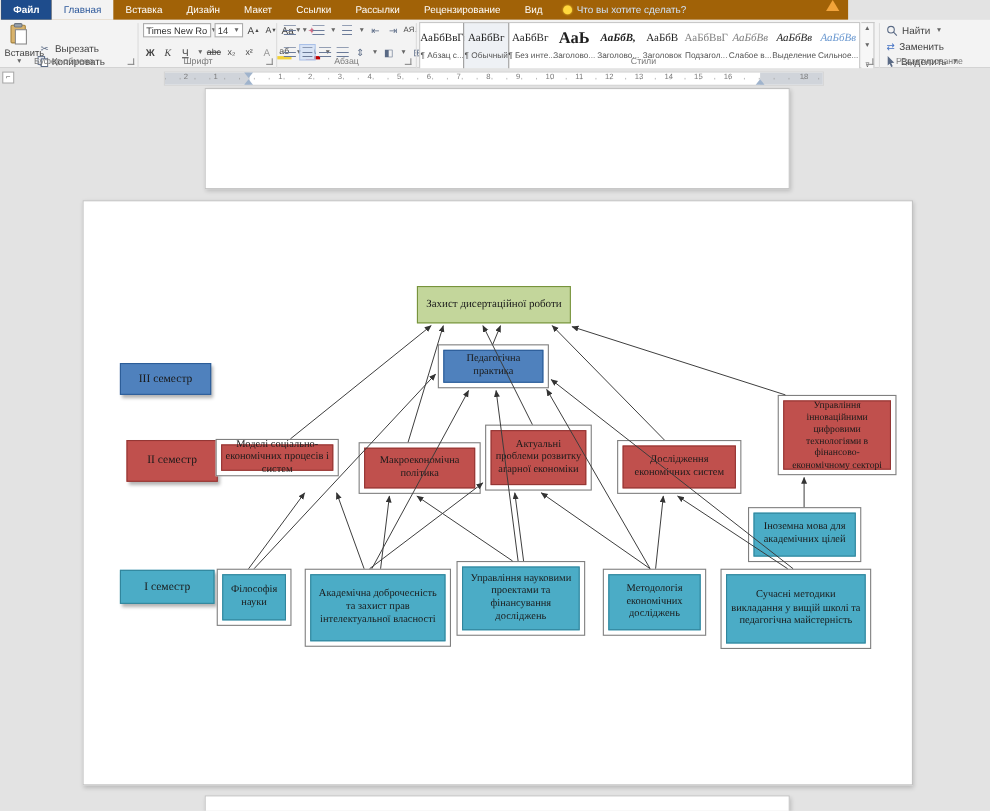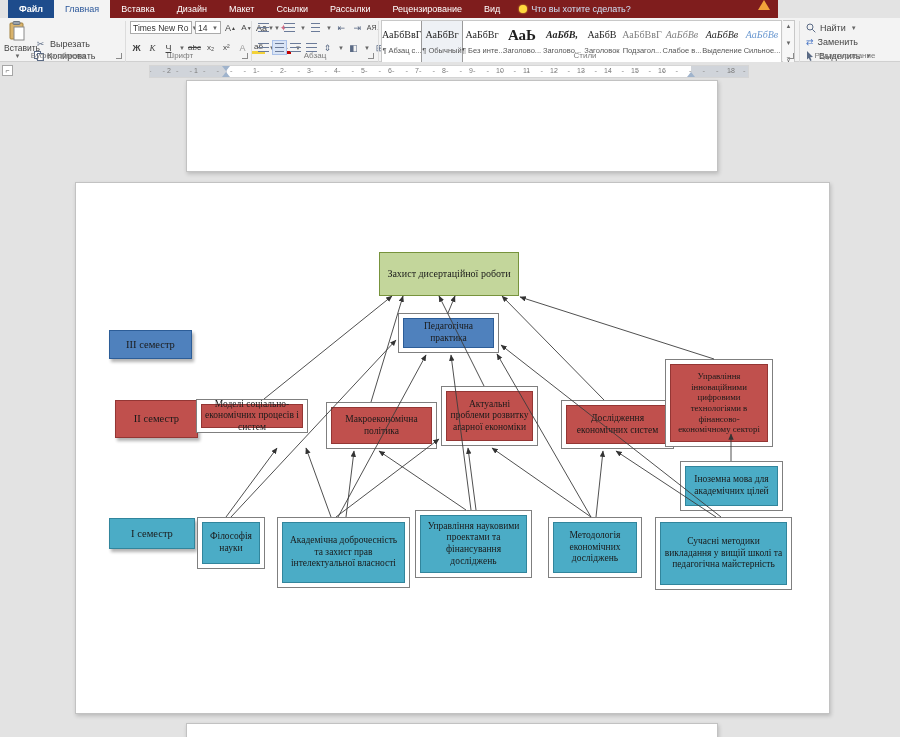--- a/index.html
+++ b/index.html
@@ -1,21 +1,21 @@
 <!DOCTYPE html>
 <html><head>
 <meta charset="utf-8">
 <style>
   * { margin:0; padding:0; box-sizing:border-box; }
   html,body { width:900px; height:737px; overflow:hidden; background:#e3e3e3;
               font-family:"Liberation Sans", sans-serif; }
   .app { position:relative; width:900px; height:737px; }
 
   
-  .tabbar { position:absolute; left:8px; top:0; width:770px; height:18px; background:#7f1d1d;
+  .tabbar { position:absolute; left:1px; top:0; width:770px; height:18px; background:#a16207;
             display:flex; align-items:stretch; color:#fff; font-size:9px; }
   .tab { padding:0 11px; display:flex; align-items:center; cursor:default; white-space:nowrap; }
   .tab.file { background:#1e4c8c; font-weight:bold; }
   .tab.active { background:#f3f3f3; color:#2b579a; }
   .tellme { display:flex; align-items:center; gap:4px; color:#cfe0f5; font-size:9px; padding-left:8px; }
   .bulb { width:8px; height:8px; border-radius:50%; background:#ffd83d; box-shadow:0 0 2px #ffd83d; }
   .tabbar-right { margin-left:auto; display:flex; align-items:flex-end; gap:8px; padding-right:8px;flex-direction:column; }
   .warn { width:0; height:0; border-left:6px solid transparent; border-right:6px solid transparent;
           border-bottom:10px solid #f2a33a; position:relative; }
   .share { display:flex; align-items:center; gap:4px; color:#fff; font-size:9px; }
@@ -369,38 +369,38 @@
 
   <div class="canvas">
     <div class="page pageA"></div>
 
     <div class="page pageB">
 
       <div class="node legend fill-blue" style="left:33px;top:147px;width:83px;height:29px">III семестр</div>
       <div class="node legend fill-red" style="left:39px;top:217px;width:83px;height:38px">II семестр</div>
       <div class="node legend fill-cyan" style="left:33px;top:335px;width:86px;height:31px">I семестр</div>
 
-      <div class="node plain fill-green" style="left:303px;top:69px;width:140px;height:44px">Захист дисертаційної роботи</div>
+      <div class="node plain fill-green" style="left:303px;top:77px;width:140px;height:34px">Захист дисертаційної роботи</div>
       <div class="node frame" style="left:322px;top:130px;width:101px;height:40px">
         <div class="inner fill-blue">Педагогічна практика</div>
       </div>
 
       <div class="node frame" style="left:120px;top:216px;width:112px;height:34px">
         <div class="inner fill-red">Моделі соціально-економічних процесів і систем</div>
       </div>
       <div class="node frame" style="left:250px;top:219px;width:111px;height:47px">
         <div class="inner fill-red">Макроекономічна політика</div>
       </div>
       <div class="node frame" style="left:365px;top:203px;width:97px;height:60px">
         <div class="inner fill-red">Актуальні проблеми розвитку агарної економіки</div>
       </div>
       <div class="node frame" style="left:485px;top:217px;width:113px;height:49px">
         <div class="inner fill-red">Дослідження економічних систем</div>
       </div>
-      <div class="node frame" style="left:589px;top:176px;width:108px;height:88px">
+      <div class="node frame" style="left:631px;top:176px;width:108px;height:73px">
         <div class="inner fill-red" style="font-size:8.8px">Управління інноваційними цифровими технологіями в фінансово-економічному секторі</div>
       </div>
       <div class="node frame" style="left:604px;top:278px;width:103px;height:50px">
         <div class="inner fill-cyan">Іноземна мова для академічних цілей</div>
       </div>
 
       <div class="node frame" style="left:121px;top:334px;width:68px;height:52px">
         <div class="inner fill-cyan">Філософія науки</div>
       </div>
       <div class="node frame" style="left:201px;top:334px;width:133px;height:71px">

